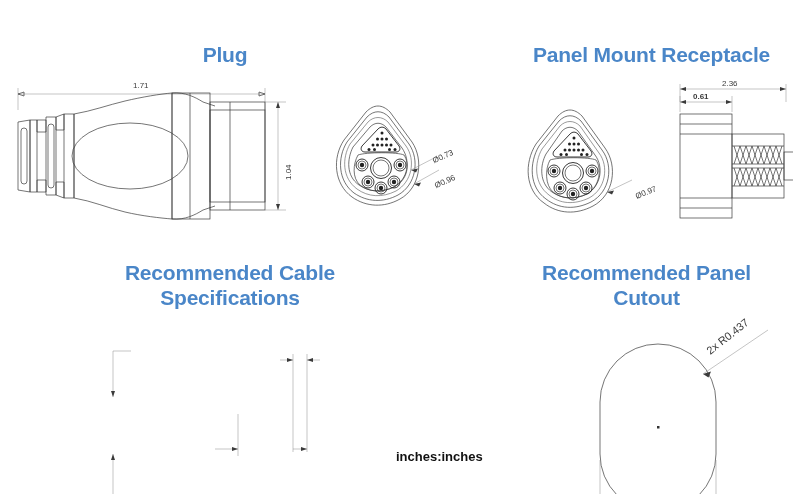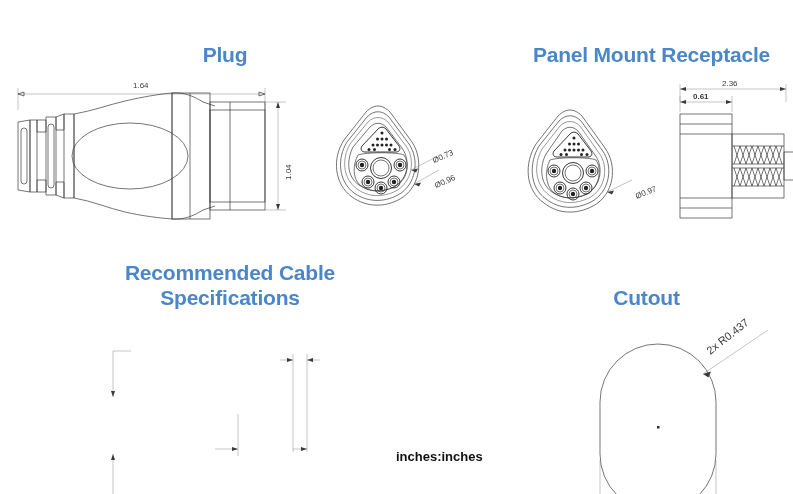--- a/index.html
+++ b/index.html
@@ -72,21 +72,21 @@
     <rect class="ln" x="210" y="30" width="55" height="92"></rect>
     <line class="ln" x1="230" y1="22" x2="230" y2="130"></line>
 
     <line class="thin" x1="265" y1="22" x2="286" y2="22"></line>
     <line class="thin" x1="265" y1="130" x2="286" y2="130"></line>
     <line class="thin" x1="278" y1="22" x2="278" y2="130"></line>
     <path d="M278 22 l-2 6 h4 z" fill="#3a3a3a"></path>
     <path d="M278 130 l-2 -6 h4 z" fill="#3a3a3a"></path>
   </svg>
 
-  <div class="dim-txt" style="left:133px;top:41px;">1.64</div>
+  <div class="dim-txt" style="left:133px;top:41px;">1.71</div>
 
   <div class="dim-txt rot" style="left:284px;top:140px;">1.04</div>
 
   <svg style="position:absolute;left:316px;top:62px;" width="144" height="120" viewBox="0 0 144 120">
 
     <path class="ln" d="M50 10 C 58 2, 66 2, 74 10 L 96 40 C 108 58, 104 86, 84 97
                          C 68 106, 50 105, 36 95 C 18 82, 16 56, 28 38 Z"></path>
     <path class="ln" d="M51 15 C 58 8, 66 8, 73 15 L 93 42 C 104 58, 100 83, 82 93
                          C 67 101, 51 100, 38 91 C 22 79, 21 56, 31 40 Z"></path>
     <path class="ln2" d="M52 20 C 58 14, 66 14, 72 20 L 90 44 C 100 58, 96 80, 80 89
@@ -282,20 +282,21 @@
     <line class="thin" x1="293" y1="115" x2="307" y2="115"></line>
     <path d="M307 115 l-6 -2 v4 z" fill="#3a3a3a"></path>
   </svg>
 
 </div>
 
 <div class="units" style="left:396px;top:449px;">inches:inches</div>
 
 <div class="panel" style="left:500px;top:210px;width:293px;height:284px;">
 
+  <div class="sect-title" style="top:10px;left:0;">Recommended Panel</div>
   <div class="sect-title" style="top:35px;left:0;">Cutout</div>
 
   <svg style="position:absolute;left:70px;top:100px;" width="200" height="175" viewBox="0 0 200 175">
 
     <path class="ln" stroke="#333" stroke-width="1" d="M 30 52
              A 58 58 0 0 1 146 52
              L 146 104
              A 58 58 0 0 1 30 104
              Z"></path>
 

